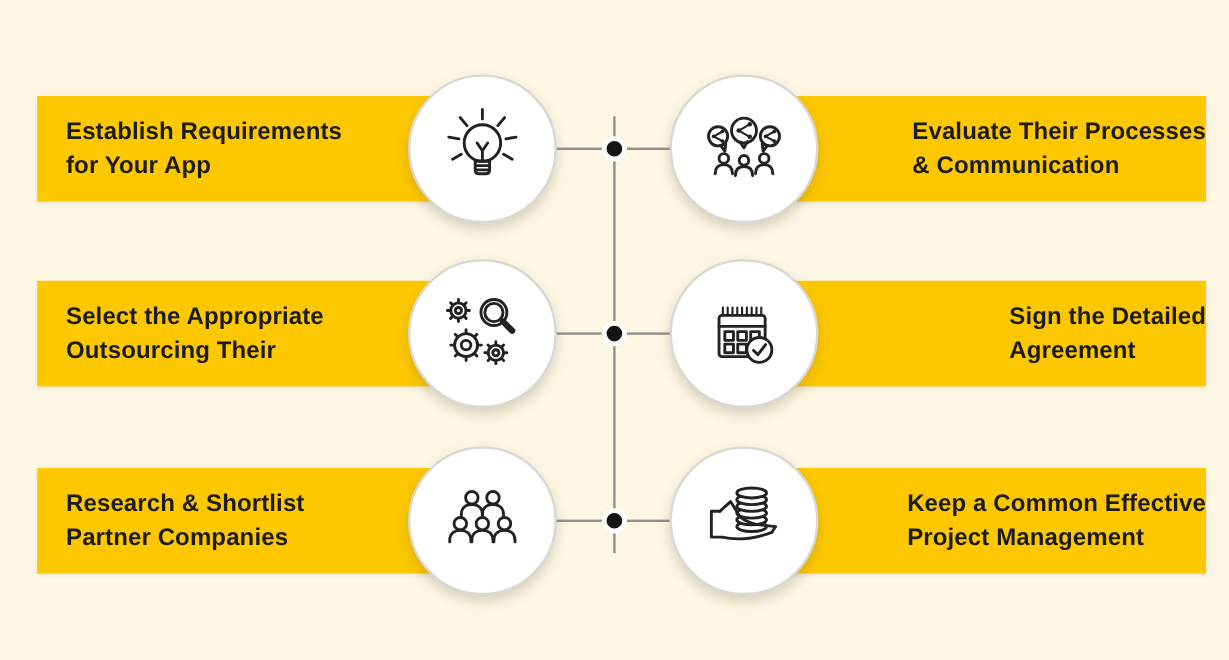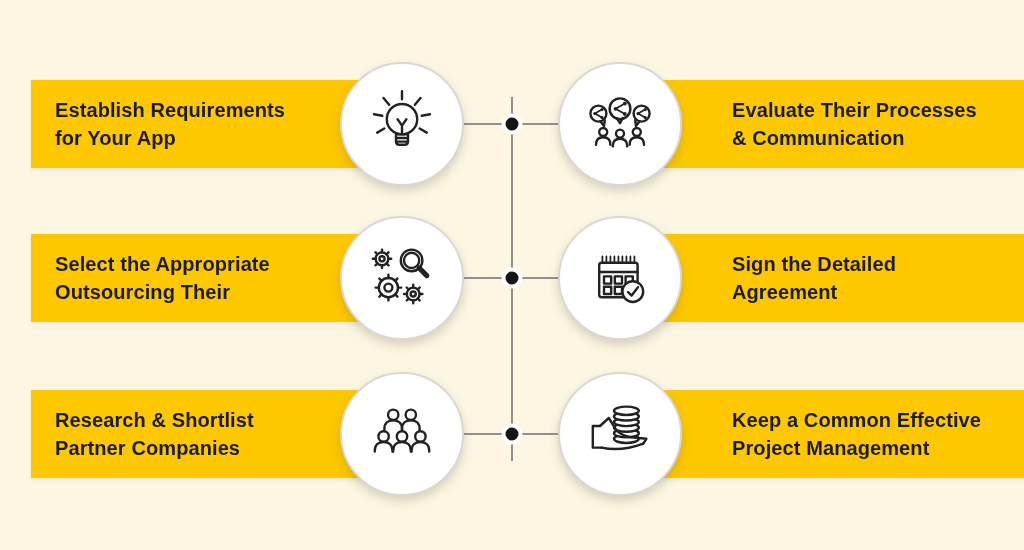--- a/index.html
+++ b/index.html
@@ -18,21 +18,21 @@
     position:absolute;left:440px;width:144px;top:-1px;height:1.5px;
     background:var(--connector,#94908A);z-index:0;
   }
   .banner{
     position:absolute;top:-44px;height:88px;z-index:1;
     background:var(--banner,#FDC800);
     display:flex;align-items:center;
     box-shadow:0 2px 4px rgba(0,0,0,.07);
   }
   .banner.left{left:31px;width:384px;}
-  .banner.right{left:637px;width:388px;}
+  .banner.right{left:617px;width:388px;justify-content:flex-end;}
   .label{
     font-weight:700;font-size:20px;line-height:28px;
     color:var(--text,#1C1C1C);white-space:pre-line;letter-spacing:.1px;
   }
   .banner.left .label{padding-left:24px;}
   .banner.right .label{padding-left:95px;}
   .circle{
     position:absolute;top:-62px;width:124px;height:124px;box-sizing:border-box;
     background:var(--circle-fill,#FFFFFF);border:2px solid var(--circle-border,#D9D8D4);
     border-radius:50%;display:flex;align-items:center;justify-content:center;

